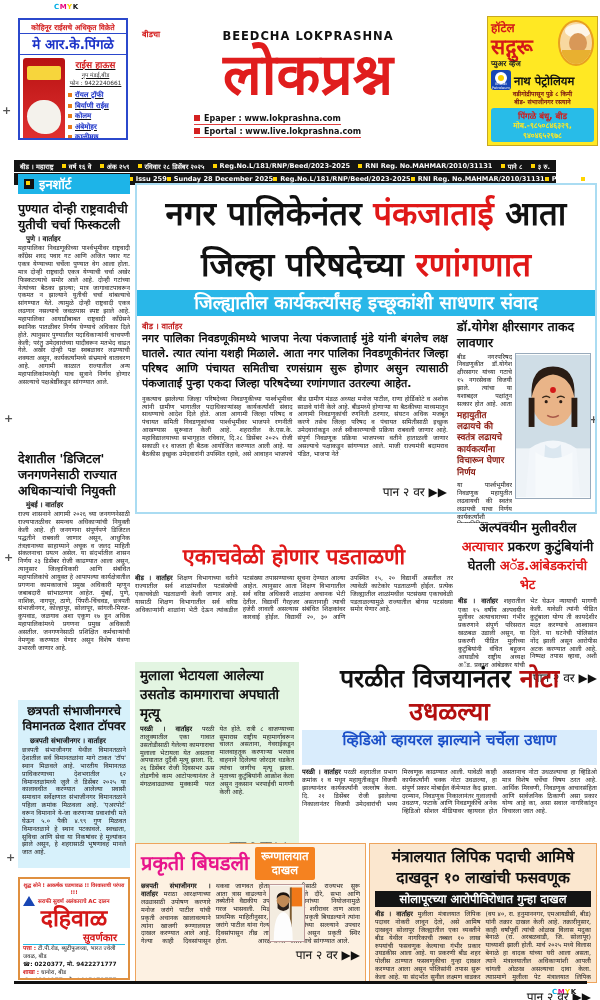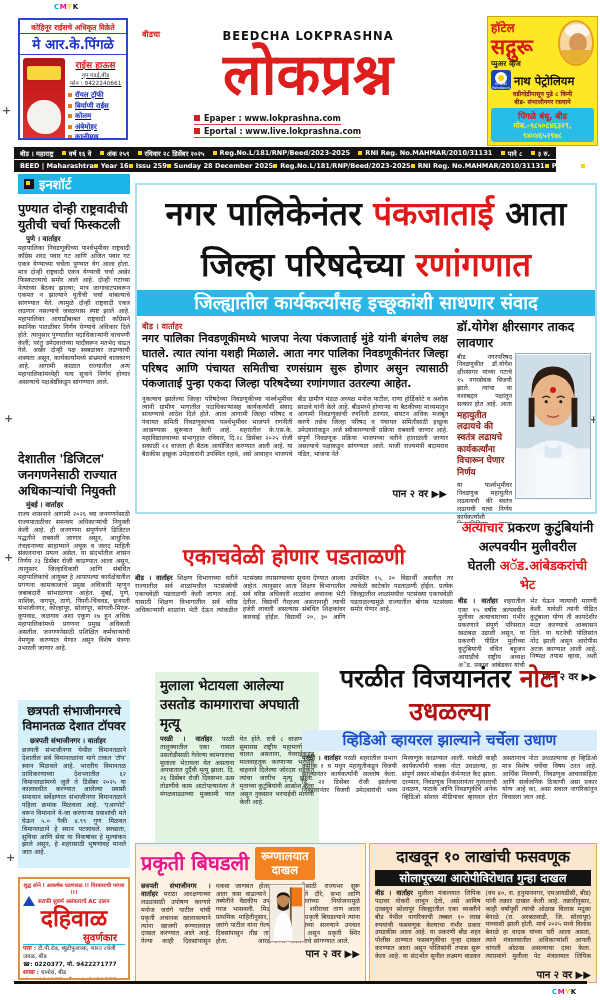--- a/index.html
+++ b/index.html
@@ -9,21 +9,21 @@
     background:#fff; overflow:hidden;
     font-family:"DejaVu Sans", "Liberation Sans", sans-serif;
     color:#111;
   }
   .abs { position:absolute; }
   .bold { font-weight:bold; }
   .tiny { font-size:6.3px; line-height:1.25; text-align:justify; color:#1d1d1d; overflow:hidden; }
   .cols2 { column-count:2; column-gap:5px; }
   .cols3 { column-count:3; column-gap:5px; }
   .dl { font-weight:bold; color:#111; font-size:6.5px; }
-  .endmark { font-weight:bold; font-size:10px; color:#111; white-space:nowrap;padding-left:32px; }
+  .endmark { font-weight:normal; font-size:12px; color:#111; white-space:nowrap;padding-left:32px; }
   .plus { position:absolute; color:#555; font-size:11px; font-weight:bold; }
   .cmyk { font-size:7px; font-weight:bold; letter-spacing:0.5px; }
   .cmyk .c{color:#00aee6}.cmyk .m{color:#e6007e}.cmyk .y{color:#f7d000}.cmyk .k{color:#111}
 
   
   .masthead { left:132px; top:16px; width:352px; height:124px; text-align:center; }
   .mh-tag { position:absolute; left:10px; top:12px; color:#d42020; font-size:8px; font-weight:bold; }
   .mh-en { font-size:11.5px; font-weight:bold; letter-spacing:1px; padding-top:13px; color:#111; }
   .mh-title { font-size:57px; line-height:1.12; font-weight:bold; color:#e01d1d; }
   .mh-links { position:absolute; left:62px; bottom:2px; text-align:left; }
@@ -59,21 +59,21 @@
   .bp-chip .ring { position:absolute; left:4px; top:2px; width:12px; height:12px; background:#fff; border-radius:50%; }
   .bp-chip .dot { position:absolute; left:7px; top:5px; width:6px; height:6px; background:#f7d000; border-radius:50%; }
   .bp-chip .txt { position:absolute; left:0; bottom:0; width:100%; font-size:3.5px; color:#fff; text-align:center; }
   .sad-petrol { font-weight:bold; font-size:11.5px; color:#111; }
   .sad-addr { font-size:6.2px; color:#7a1010; text-align:center; font-weight:bold; line-height:1.3; }
   .sad-foot { background:#28bce8; border-radius:3px; margin-top:2px; padding:2px; text-align:center; }
   .sad-foot .nm { color:#d41818; font-weight:bold; font-size:8.5px; }
   .sad-foot .ph { color:#ffe823; font-weight:bold; font-size:7.5px; line-height:1.25; }
 
   
-  .infobar { left:14px; top:147px; width:542px; }
+  .infobar { left:14px; top:160px; width:542px; }
   .ib-row { background:#141414; color:#fff; height:12px; display:flex; align-items:center; justify-content:space-between; padding:0 6px; margin-bottom:1px; }
   .ib-item { font-size:6.6px; font-weight:bold; white-space:nowrap; display:flex; align-items:center; }
   .ib-item .sq { width:4px; height:4px; background:#ffd400; display:inline-block; margin-right:3px; }
 
   
   .sidebar { left:18px; top:174px; width:112px; }
   .sb-head { background:#1db4e8; height:20px; display:flex; align-items:center; gap:5px; padding:0 6px; }
   .sb-head .ic { width:10px; height:10px; background:#111; position:relative; flex:none; }
   .sb-head .ic i { position:absolute; left:2px; top:2px; width:4px; height:4px; background:#ffd400; }
   .sb-head .t { color:#fff; font-weight:bold; font-size:13px; }
@@ -118,28 +118,28 @@
   .school { position:absolute; left:0; top:336px; width:318px; height:127px; }
   .school-h1 { text-align:center; font-weight:bold; font-size:19px; color:#111; line-height:1.35; }
   .school-h2 { text-align:center; font-weight:bold; font-size:21.5px; color:#e01818; line-height:1.3;margin-top:24px; }
   .school-body { margin-top:3px; height:62px; }
 
   .atyachar { position:absolute; left:323px; top:336px; width:139px; height:142px; }
   .aty-hl { text-align:center; font-weight:bold; font-size:13px; line-height:1.45; }
   .aty-body { margin-top:3px; height:72px; }
   .aty-end { text-align:right; }
 
-  .ustod { position:absolute; left:0; top:489px; width:164px; height:188px; background:#e3f5e2; padding:4px 5px;margin-left:20px; }
+  .ustod { position:absolute; left:0; top:479px; width:164px; height:188px; background:#e3f5e2; padding:4px 5px; }
   .ust-hl { font-weight:bold; font-size:13.5px; line-height:1.4; color:#111; }
   .ust-body { margin-top:2px; height:112px; }
 
   .parli { position:absolute; left:167px; top:480px; width:295px; height:173px; }
   .parli-hl { text-align:center; font-weight:bold; font-size:25px; line-height:1.3; }
   .parli-hl .red { color:#b41010; }
-  .parli-sub { background:#d9ecfc; color:#1a4fc8; font-weight:bold; font-size:15px; text-align:center; height:21px; line-height:21px; margin-top:2px; }
+  .parli-sub { background:#d9ecfc; color:#1a4fc8; font-weight:bold; font-size:15px; text-align:center; height:35px; line-height:21px; margin-top:2px; }
   .parli-body { margin-top:3px; height:100px; }
 
   .jarange { position:absolute; left:0; top:660px; width:231px; height:140px; background:#fdf1e2; border:1.5px solid #eea45c; padding:3px 5px; }
   .jar-h1 { color:#e8158c; font-weight:bold; font-size:20px; line-height:1.35; }
   .jar-row { display:flex; align-items:center; gap:6px; }
   .jar-h2 { color:#e8158c; font-weight:bold; font-size:20px; line-height:1.3; }
   .jar-badge { background:#f58220; color:#fff; font-weight:bold; font-size:11.5px; line-height:1.25; text-align:center; padding:2px 6px; border-radius:2px; }
   .jar-body { margin-top:2px; height:64px; position:relative; }
   .photo-jarange { position:absolute; left:128px; top:2px; width:36px; height:58px; border:1px solid #b99; background:#fff; }
 
@@ -384,22 +384,22 @@
     <div class="school">
       <div class="school-h2">एकाचवेळी होणार पडताळणी</div>
       <div class="tiny cols3 school-body">
         <span class="dl">बीड । वार्ताहर</span>
         <span>शिक्षण विभागाच्या वतीने राज्यातील सर्व शाळांमधील पटसंख्येची एकाचवेळी पडताळणी केली जाणार आहे. यासाठी शिक्षण विभागातील सर्व वरिष्ठ अधिकाऱ्यांनी शाळांना भेटी देऊन त्यांकडील पटसंख्या तपासण्याच्या सूचना देण्यात आल्या आहेत. त्यानुसार आता शिक्षण विभागातील सर्व वरिष्ठ अधिकारी शाळांना अचानक भेटी देतील. विद्यार्थी गैरहजर असतानाही त्याची हजेरी लावली असल्यास संबंधित शिक्षकांवर कारवाई होईल. विद्यार्थी २०, ३० आणि उपस्थित १५, २० विद्यार्थी असतील तर त्यावेळी काटेकोर पडताळणी होईल. प्रत्येक जिल्ह्यातील शाळांमधील पटसंख्या एकाचवेळी पडताळल्यामुळे राज्यातील बोगस पटसंख्या समोर येणार आहे.</span>
       </div>
     </div>
 
     <div class="atyachar">
       <div class="aty-hl">
+        <div>अल्पवयीन मुलीवरील</div>
         <div><span class="red">अत्याचार</span><span> प्रकरण कुटुंबियांनी</span></div>
-        <div>अल्पवयीन मुलीवरील</div>
         <div><span>घेतली </span><span class="red">अॅड.आंबेडकरांची भेट</span></div>
       </div>
       <div class="tiny cols2 aty-body">
         <span class="dl">बीड । वार्ताहर</span>
         <span>शहरातील एका १५ वर्षीय अल्पवयीन मुलीवर अत्याचाराच्या गंभीर प्रकरणाने संपूर्ण परिसरात खळबळ उडाली असून, या प्रकरणी पीडित मुलीच्या कुटुंबियांनी वंचित बहुजन आघाडीचे राष्ट्रीय अध्यक्ष अॅड. प्रकाश आंबेडकर यांची भेट घेऊन न्यायाची मागणी केली. यावेळी त्यांनी पीडित कुटुंबाला योग्य ती कायदेशीर मदत करण्याचे आश्वासन दिले. या घटनेची पोलिसांत नोंद झाली असून आरोपीस अटक करण्यात आली आहे. निष्पक्ष तपास व्हावा, अशी मागणी कुटुंबियांनी केली आहे.</span>
       </div>
       <div class="endmark aty-end">पान २ वर ▶▶</div>
     </div>
 
     <div class="ustod">
@@ -444,20 +444,21 @@
           <path d="M7 14 Q7 7 14 7 Q21 7 21 14 Q18 10 14 10 Q10 10 7 14Z" fill="#1c1410"></path>
           <path d="M8 18 Q14 28 20 18 L20 24 Q14 30 8 24Z" fill="#2a201a"></path>
           <path d="M4 58 Q4 30 14 28 Q24 30 24 58 Z" fill="#fdfdfd"></path>
         </svg>
       </div>
       <div class="endmark aty-end">पान २ वर ▶▶</div>
     </div>
 
     <div class="fraud">
       <div class="fr-hl">
+        <div>मंत्रालयात लिपिक पदाची आमिषे</div>
         <div>दाखवून १० लाखांची फसवणूक</div>
       </div>
       <div class="fr-sub">सोलापूरच्या आरोपीविरोधात गुन्हा दाखल</div>
       <div class="tiny cols2 fr-body">
         <span class="dl">बीड । वार्ताहर</span>
         <span>मुलीला मंत्रालयात लिपिक पदावर नोकरी लावून देतो, असे आमिष दाखवून सोलापूर जिल्ह्यातील एका व्यक्तीने बीड येथील नागरिकाची तब्बल १० लाख रुपयांची फसवणूक केल्याचा गंभीर प्रकार उघडकीस आला आहे. या प्रकरणी बीड शहर पोलीस ठाण्यात फसवणूकीचा गुन्हा दाखल करण्यात आला असून पोलिसांनी तपास सुरू केला आहे. या संदर्भात सुनील लक्ष्मण वाडकर (वय ४०, रा. हनुमाननगर, एमआयडीसी, बीड) यांनी तक्रार दाखल केली आहे. तक्रारीनुसार, काही वर्षांपूर्वी त्यांची ओळख विलास मदुका बेनाळे (रा. अरबळवाडी, जि. सोलापूर) याच्याशी झाली होती. मार्च २०२५ मध्ये विलास बेनाळे हा वादक यांच्या घरी आला असता, त्याने मंत्रालयातील अधिकाऱ्यांशी आपली चांगली ओळख असल्याचा दावा केला. त्याप्रमाणे मुलीला पेट मंत्रालयात लिपिक पदावर नोकरी लावून देतो, असे सांगत सुरूवातीला १४ लाख</span>
       </div>
       <div class="endmark aty-end">पान २ वर ▶▶</div>
     </div>
 

